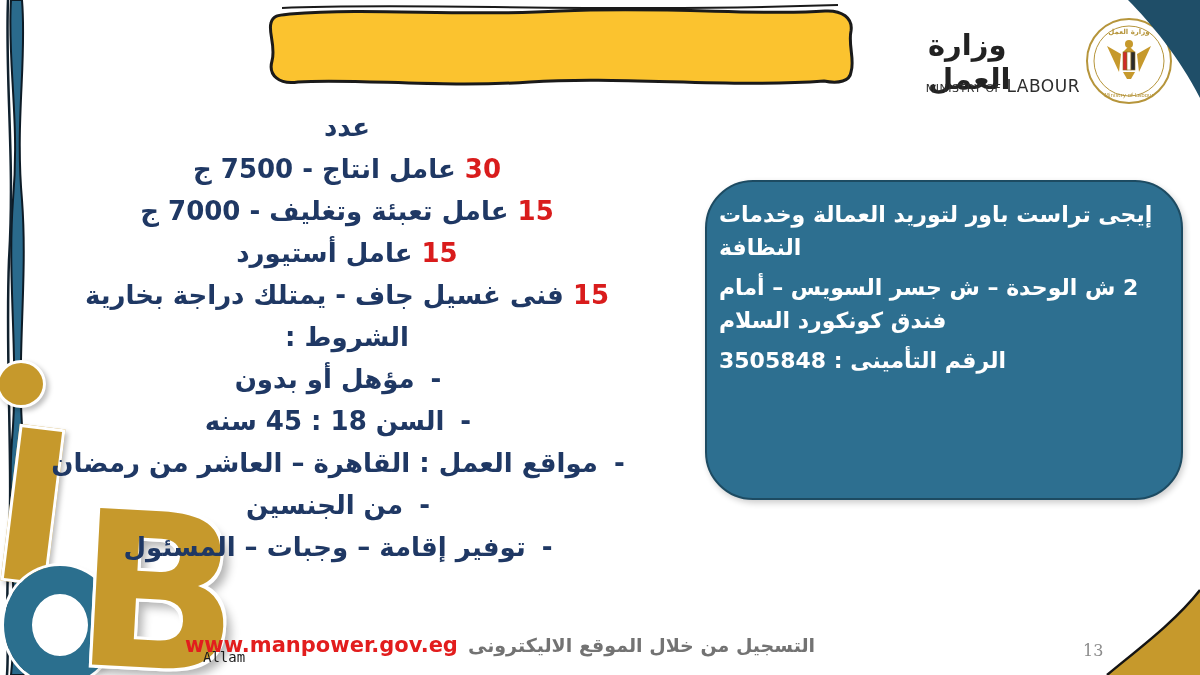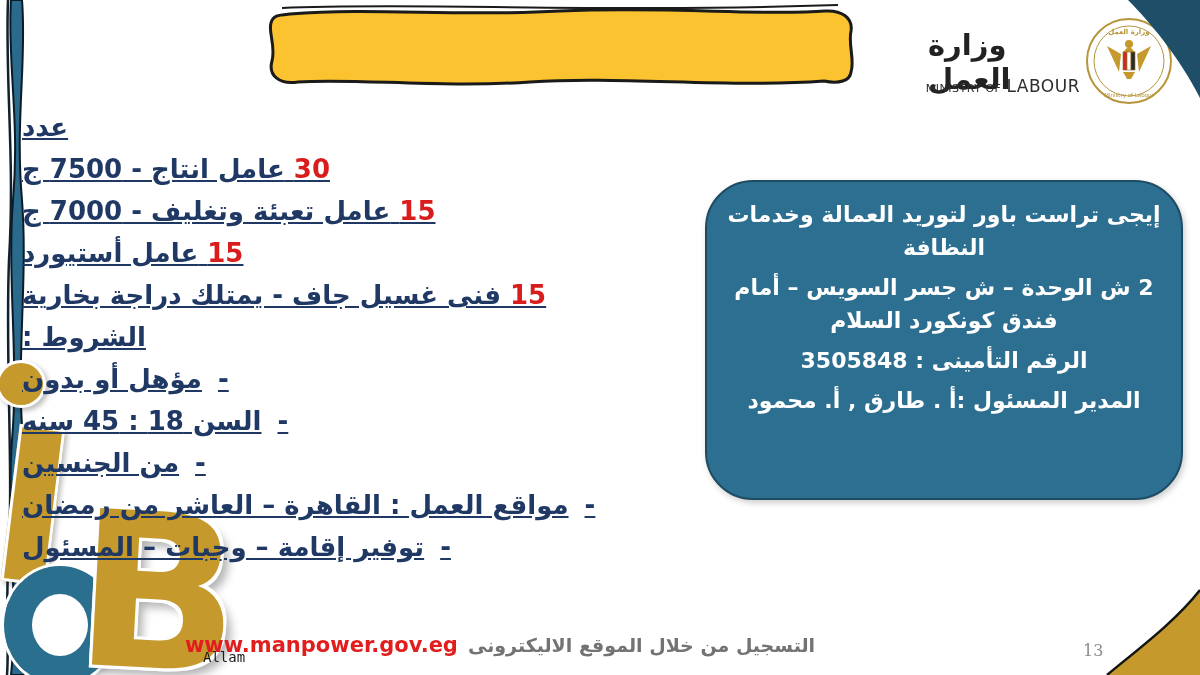--- a/index.html
+++ b/index.html
@@ -32,31 +32,31 @@
     text-align:right;color:#2d2d2d;white-space:nowrap;
   }
   #ministry-en .small{font-size:11px;letter-spacing:.5px;}
   #ministry-en .large{font-size:17px;letter-spacing:.5px;}
   #seal{position:absolute;left:1083px;top:16px;z-index:5;}
   #corner-tr{position:absolute;right:0;top:0;z-index:6;}
   #corner-br{position:absolute;right:0;bottom:0;z-index:2;}
   
   #jobs{
     position:absolute;right:528px;top:110px;width:650px;z-index:10;
-    direction:rtl;text-align:left;color:#1F3864;font-weight:bold;font-size:26px;text-decoration:underline;
+    direction:rtl;text-align:center;color:#1F3864;font-weight:bold;font-size:26px;
   }
   #jobs .row{line-height:34px;margin-bottom:8px;white-space:nowrap;}
   #jobs .cnt{color:#D91C1C;}
   #jobs .cond{padding-right:18px;}
   #jobs .cond .marker{margin-left:16px;}
   
   #company{
     position:absolute;left:705px;top:180px;width:478px;min-height:320px;z-index:9;
     box-sizing:border-box;background:#2D6F90;border:2px solid #1d4b62;border-radius:48px;
-    padding:16px 12px 12px;direction:rtl;text-align:center;color:#ffffff;
+    padding:16px 12px 12px;direction:rtl;text-align:left;color:#ffffff;
     font-weight:bold;font-size:22px;line-height:1.5;
     box-shadow:2px 3px 6px rgba(0,0,0,.2);
   }
   #company .line{margin-bottom:7px;}
   
   .decor{position:absolute;z-index:3;}
   #dot{
     left:-4px;top:360px;width:44px;height:42px;background:#C6992C;
     border:3px solid #fff;border-radius:50%;box-shadow:3px 3px 5px rgba(0,0,0,.25);
   }
@@ -153,33 +153,32 @@
         <div class="row item"><span class="cnt">15</span> <span>فنى غسيل جاف  - يمتلك دراجة بخارية</span></div>
 
       </div>
     <div class="row">الشروط :</div>
     <div>
 
         <div class="row cond"><span class="marker">-</span><span>مؤهل أو بدون</span></div>
 
         <div class="row cond"><span class="marker">-</span><span>السن 18 : 45 سنه</span></div>
 
+        <div class="row cond"><span class="marker">-</span><span>مواقع العمل : القاهرة – العاشر من رمضان</span></div>
+
         <div class="row cond"><span class="marker">-</span><span>من الجنسين</span></div>
-
-        <div class="row cond"><span class="marker">-</span><span>مواقع العمل : القاهرة – العاشر من رمضان</span></div>
 
         <div class="row cond"><span class="marker">-</span><span>توفير  إقامة – وجبات – المسئول</span></div>
       </div>
   </div>
 
   <div id="company">
     <div class="line">إيجى تراست باور لتوريد العمالة وخدمات النظافة</div>
     <div class="line">2 ش الوحدة – ش جسر السويس – أمام فندق كونكورد السلام</div>
     <div class="line">الرقم التأمينى : 3505848</div>
-    <div class="line">المدير المسئول :أ . طارق , أ. محمود</div>
   </div>
 
   <div id="footer-line">
     <span id="footer-register">التسجيل من خلال الموقع الاليكترونى</span>
     <a id="footer-url" href="#" dir="ltr">www.manpower.gov.eg</a>
   </div>
   <div id="watermark">Allam</div>
   <div id="page-num">13</div>
 
 </div>

